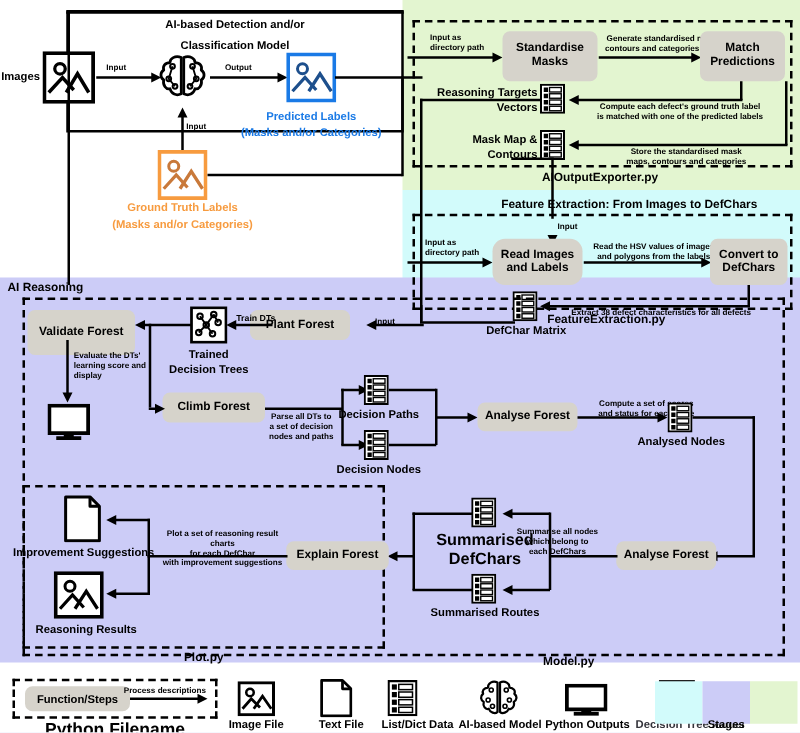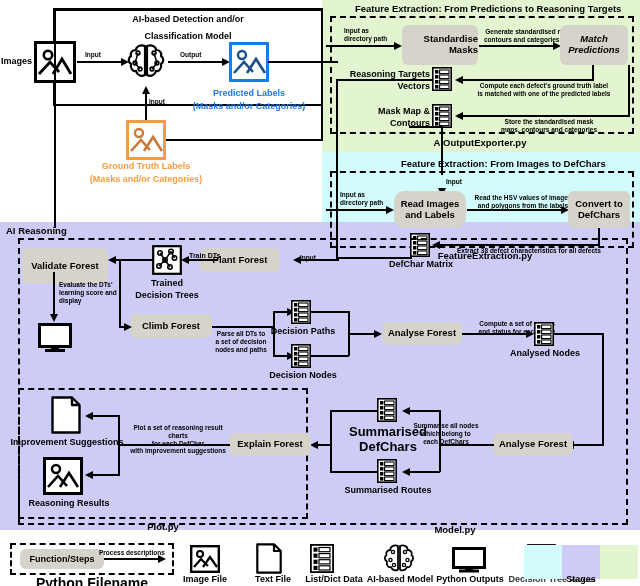--- a/index.html
+++ b/index.html
@@ -114,40 +114,39 @@
   <div class="tiny" style="left:149px;top:98px;">Input</div>
 
   <div class="ln vl" style="left:54px;top:8px;height:220px;"></div>
 
   <div class="ln hl" style="left:268px;top:61px;width:70px;"></div>
   <div class="ln hl" style="left:53px;top:9px;width:270px;"></div>
 
   <div class="ln hl" style="left:166px;top:139px;width:156px;"></div>
   <div class="ln vl" style="left:321px;top:61px;height:80px;"></div>
 
-  <div class="grouptitle" style="left:355px;top:3px;">Feature Extraction: From Predictions to Reasoning Targets</div>
   <div class="dashgroup" style="left:330px;top:16px;width:304px;height:118px;"></div>
   <div class="filename" style="left:390px;top:137px;width:180px;">AIOutputExporter.py</div>
 
   <div class="tiny" style="left:344px;top:27px;white-space:pre-line;">Input as
 directory path</div>
   <div class="ln hl" style="left:326px;top:45px;width:70px;"></div>
   <div class="ar ar-r" style="left:394px;top:41.5px;"></div>
 
-  <div class="proc" style="left:402px;top:25px;width:76px;height:40px;font-size:9.5px;flex-direction:column;align-items:flex-end;">
+  <div class="proc" style="left:402px;top:25px;width:76px;height:40px;font-size:9.5px;flex-direction:column;">
     <span>Standardise</span>
     <span>Masks</span>
   </div>
 
   <div class="tiny c" style="left:483px;top:28px;width:114px;white-space:pre-line;">Generate standardised mask maps,
 contours and categories from labels</div>
   <div class="ln hl" style="left:479px;top:45px;width:76px;"></div>
   <div class="ar ar-r" style="left:553px;top:41.5px;"></div>
 
-  <div class="proc" style="left:560px;top:25px;width:68px;height:40px;font-size:9.5px;flex-direction:column;font-style:italic;">
+  <div class="proc" style="left:560px;top:25px;width:68px;height:40px;font-size:9.5px;flex-direction:column;">
     <span>Match</span>
     <span>Predictions</span>
   </div>
 
   <div class="icon" style="left:432px;top:67px;">
     <svg width="20" height="24" viewBox="0 0 20 24">
       <rect x="0.8" y="0.8" width="18.4" height="22.4" fill="#fff" stroke="#000" stroke-width="1.6"></rect>
       <rect x="3" y="3" width="3.4" height="3.6" fill="#000"></rect>
         <rect x="7.6" y="3" width="9.4" height="3.6" fill="#fff" stroke="#000" stroke-width="1.1"></rect>
       <rect x="3" y="8" width="3.4" height="3.6" fill="#000"></rect>

